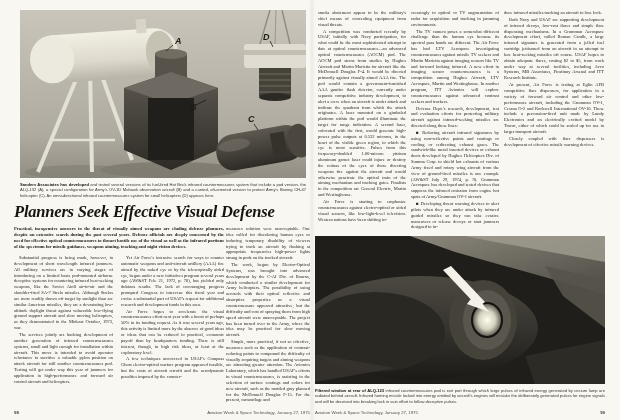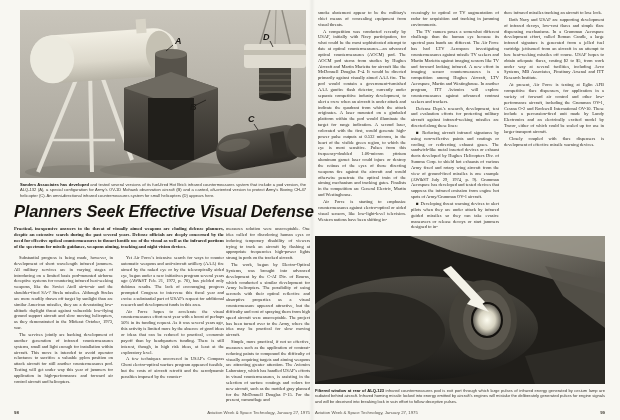--- a/index.html
+++ b/index.html
@@ -117,21 +117,21 @@
         <line x1="234" y1="114" x2="238" y2="120"></line>
         <line x1="250" y1="31" x2="253" y2="37"></line>
       </g>
     </svg>
   </div>
 
   <div class="caption" style="left:20px;top:182px;width:286px;height:17px;">
     <b>Sanders Associates has developed</b><span> and tested several versions of its fuel-fired Hot Brick infrared countermeasures system that include a pod version, the ALQ-132 (A), a special configuration for Army's OV-1D Mohawk observation aircraft (B) and a canted, aft-oriented version to protect Army's Boeing CH-47 helicopter (C). An omni-directional infrared countermeasures system for small helicopters (D) appears here.</span>
   </div>
 
-  <div class="headline" style="left:14px;top:202px;">Planners Seek Effective Visual Defense</div>
+  <div class="headline" style="left:14px;top:202px;font-family:Liberation Serif, serif;">Planners Seek Effective Visual Defense</div>
 
   <div class="intro" style="left:14px;top:226px;width:210px;height:27px;">Practical, inexpensive answers to the threat of visually aimed weapons are eluding defense planners, despite an extensive search during the past several years. Defense officials are deeply concerned by the need for effective optical countermeasures to thwart hostile use of the visual as well as the infrared portions of the spectrum for missile guidance, weapons aiming, tracking and night vision devices.</div>
 
   <div class="col" style="left:14px;top:255px;width:99px;height:151px;">
     <p class="indent">Substantial progress is being made, however, in development of short wavelength infrared jammers. All military services are in varying stages of introducing on a limited basis pod-mounted airborne deceptive systems for countering infrared heat-seeking weapons, like the Soviet Atoll air-to-air and the shoulder-fired SA-7 Strela missiles. Although Strelas are more readily drawn off target by sunlight than are similar American missiles, they are a devastating low-altitude daylight threat against vulnerable low-flying ground support aircraft and slow moving helicopters, as they demonstrated in the Mideast October, 1973, war.</p>
     <p class="indent space">The services jointly are backing development of another generation of infrared countermeasures systems, small and light enough for installation within aircraft. This move is intended to avoid operator reluctance to sacrifice a valuable pylon position on attack aircraft for still another countermeasures pod. Testing will get under way this year of jammers for application in high-performance and forward air control aircraft and helicopters.</p>
   </div>
   <div class="col" style="left:121px;top:255px;width:103px;height:151px;">
     <p class="indent">Yet Air Force's intensive search for ways to counter automatic weapons and anti-aircraft artillery (AAA) fire aimed by the naked eye or by the telescopically aided eye, begun under a new initiatives program several years ago (AW&amp;ST Feb. 21, 1972, p. 70), has yielded only dubious results. The lack of encouraging progress prompted Congress to intervene this fiscal year and excise a substantial part of USAF's request for additional research and development funds in this area.</p>
     <p class="indent space">Air Force hopes to accelerate the visual countermeasures effort next year with a boost of perhaps 50% in its funding request. As it was several years ago, this activity is limited more by the absence of good ideas or ideas that can be reduced to practical, economic payoff than by headquarters funding. There is still interest, though, in high risk ideas, at least at the exploratory level.</p>

